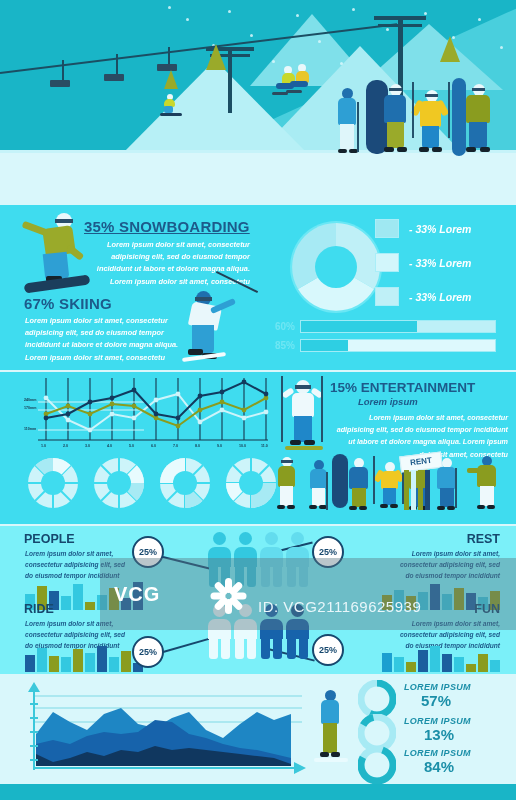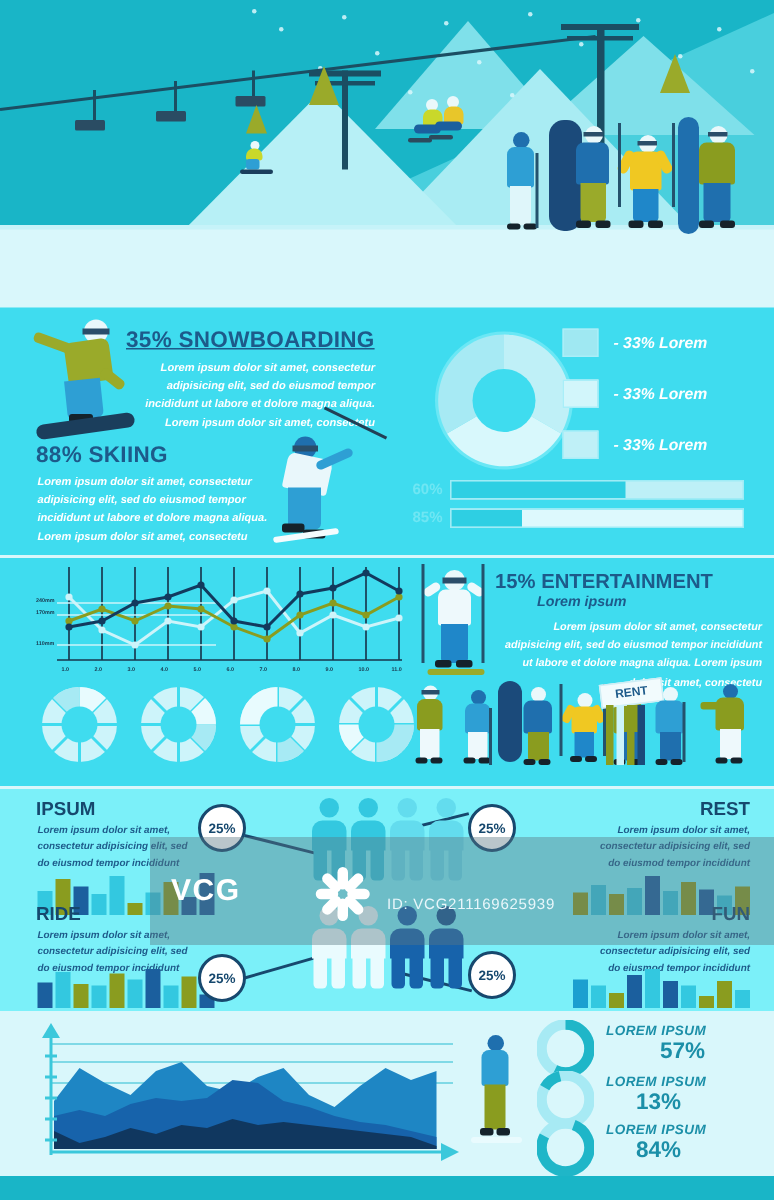--- a/index.html
+++ b/index.html
@@ -170,21 +170,21 @@
 
   .footer { position:absolute; left:0; top:784px; width:516px; height:16px; background:#19b5c7; }
 
   
   .wm {
     position:absolute; left:100px; top:558px; width:416px; height:72px;
     background: rgba(90,120,130,.42);
     display:flex; align-items:center;
   }
   .wm-text { color:#ffffff; font-weight:bold; font-size:20px; margin-left:14px; letter-spacing:1px;}
-  .wm-id { color:#e8f6fa; font-size:10px; position:absolute; left:158px; top:40px; letter-spacing:.5px;}
+  .wm-id { color:#e8f6fa; font-size:15px; position:absolute; left:158px; top:40px; letter-spacing:.5px;}
   .wm-flower { position:absolute; left:108px; top:18px; width:40px; height:40px; }
   .wm-flower span {
     position:absolute; left:17px; top:2px; width:7px; height:15px;
     background:#fff; border-radius:4px; transform-origin:3.5px 18px;
   }
 </style>
 </head>
 <body>
 
 <div class="page">
@@ -310,21 +310,21 @@
       <div style="position:absolute;left:0px;top:12px;width:26px;height:7px;background:#9aaa2a;transform:rotate(20deg);border-radius:3px"></div>
       <div style="position:absolute;left:44px;top:36px;width:18px;height:7px;background:#9aaa2a;transform:rotate(38deg);border-radius:3px"></div>
       <div class="legs" style="left:22px;top:40px;width:24px;height:26px;background:#2e9fd4;border-radius:0 0 4px 4px;transform:rotate(-6deg)"></div>
       <div class="boot" style="left:24px;top:63px;width:16px;height:6px"></div>
       <div class="board" style="left:2px;top:66px;width:66px;height:10px;background:#1b3e5c;transform:rotate(-8deg)"></div>
     </div>
 
     <div class="sec-head" id="snowboard-title">35% SNOWBOARDING</div>
     <div class="sec-para" id="snowboard-text">Lorem ipsum dolor sit amet, consectetur adipisicing elit, sed do eiusmod tempor incididunt ut labore et dolore magna aliqua. Lorem ipsum dolor sit amet, consectetu</div>
 
-    <div class="sec-head" id="ski-title">88% SKIING</div>
+    <div class="sec-head" id="ski-title">67% SKIING</div>
     <div class="sec-para" id="ski-text">Lorem ipsum dolor sit amet, consectetur adipisicing elit, sed do eiusmod tempor incididunt ut labore et dolore magna aliqua. Lorem ipsum dolor sit amet, consectetu</div>
 
     <div class="fig" style="left:186px;top:82px;width:70px;height:76px">
       <div class="head" style="left:10px;top:4px;width:15px;height:15px;background:#1f6fae"></div>
       <div style="position:absolute;left:9px;top:10px;width:17px;height:4px;background:#2a4e6a"></div>
       <div class="body" style="left:4px;top:17px;width:30px;height:24px;background:#e9f7fb;transform:rotate(12deg)"></div>
       <div style="position:absolute;left:24px;top:16px;width:26px;height:6px;background:#2e9fd4;transform:rotate(-24deg);border-radius:3px"></div>
       <div class="legs" style="left:6px;top:38px;width:22px;height:28px;background:#2e9fd4;border-radius:0 0 4px 4px"></div>
       <div class="boot" style="left:2px;top:62px;width:15px;height:6px"></div>
       <div class="boot" style="left:16px;top:66px;width:15px;height:6px"></div>
@@ -598,21 +598,21 @@
       <div class="body" style="left:1px;top:9px;width:19px;height:22px;background:#8a9c1f"></div>
       <div style="position:absolute;left:-9px;top:12px;width:12px;height:5px;background:#8a9c1f;border-radius:2px"></div>
       <div class="legs" style="left:4px;top:30px;width:14px;height:20px;background:#eef9fc;border-radius:0 0 2px 2px"></div>
       <div class="boot" style="left:1px;top:49px;width:8px;height:4px"></div>
       <div class="boot" style="left:11px;top:49px;width:8px;height:4px"></div>
     </div>
   </div>
 
   <div class="sec4">
 
-    <div class="q-title" style="left:24px;top:6px">IPSUM</div>
+    <div class="q-title" style="left:24px;top:6px">PEOPLE</div>
     <div class="q-text" style="left:25px;top:22px">Lorem ipsum dolor sit amet, consectetur adipisicing elit, sed do eiusmod tempor incididunt</div>
     <div class="minibars" style="left:25px;top:52px;height:32px">
       <i style="height:16px;background:#33c8e0"></i>
         <i style="height:24px;background:#8a9c1f"></i>
       <i style="height:19px;background:#1b5f9e"></i>
         <i style="height:14px;background:#33c8e0"></i>
       <i style="height:26px;background:#33c8e0"></i>
         <i style="height:8px;background:#8a9c1f"></i>
       <i style="height:15px;background:#33c8e0"></i>
         <i style="height:22px;background:#8a9c1f"></i>
@@ -755,21 +755,21 @@
       <div class="boot" style="left:13px;top:62px;width:9px;height:5px"></div>
       <div class="board" style="left:-4px;top:68px;width:34px;height:4px;background:#e9fbfe"></div>
     </div>
 
     <svg style="position:absolute;left:358px;top:4px" width="38" height="38" viewBox="0 0 38 38">
       <circle cx="19" cy="19" r="16" fill="none" stroke="#a7eaf4" stroke-width="7"></circle>
       <circle cx="19" cy="19" r="16" fill="none" stroke="#1fb6c8" stroke-width="7" stroke-dasharray="57.3 100.5" transform="rotate(-90 19 19)"></circle>
     </svg>
     <div class="bot-row" style="left:404px;top:6px;flex-direction:column;align-items:flex-start">
       <span class="bot-lab">LOREM IPSUM</span>
-      <span class="bot-val" style="margin-left:36px">57%</span>
+      <span class="bot-val" style="margin-left:17px">57%</span>
     </div>
 
     <svg style="position:absolute;left:358px;top:38px" width="38" height="38" viewBox="0 0 38 38">
       <circle cx="19" cy="19" r="16" fill="none" stroke="#a7eaf4" stroke-width="7"></circle>
       <circle cx="19" cy="19" r="16" fill="none" stroke="#1fb6c8" stroke-width="7" stroke-dasharray="13 100.5" transform="rotate(-150 19 19)"></circle>
     </svg>
     <div class="bot-row" style="left:404px;top:40px;flex-direction:column;align-items:flex-start">
       <span class="bot-lab">LOREM IPSUM</span>
       <span class="bot-val" style="margin-left:20px">13%</span>
     </div>

